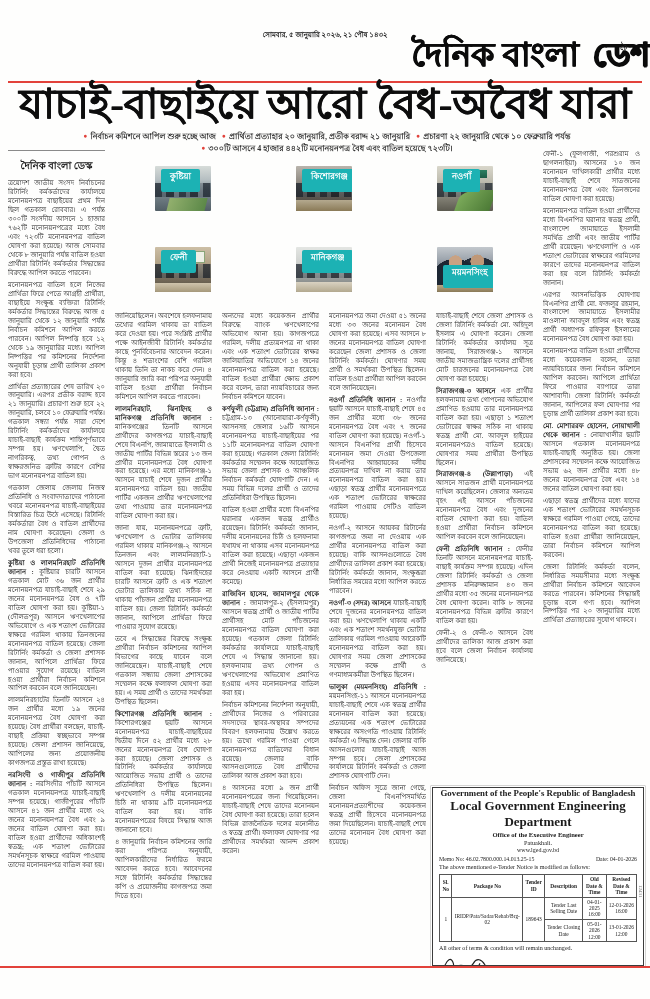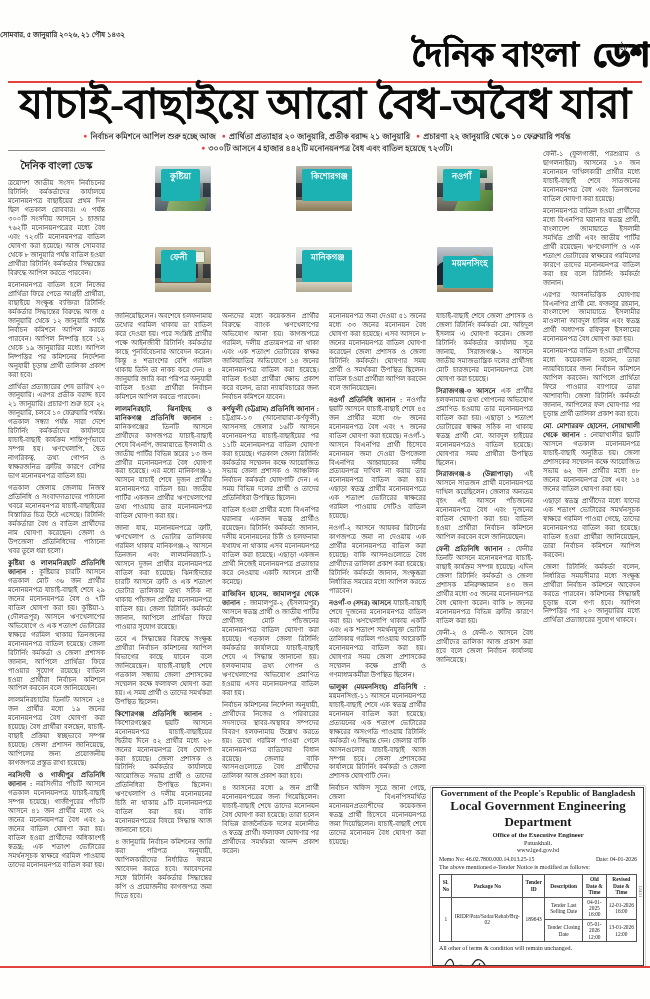--- a/index.html
+++ b/index.html
@@ -1,20 +1,20 @@
 <!DOCTYPE html>
 <html><head>
 <meta charset="utf-8">
 <style>
   html,body{margin:0;padding:0;background:#ffffff;}
   .page{position:relative;width:650px;height:999px;background:#fefefd;overflow:hidden;
         font-family:"Liberation Serif","DejaVu Serif",serif;color:#1c1c1c;}
 
   
-  .dateline{position:absolute;top:29px;left:0;right:0;
+  .dateline{position:absolute;top:29px;left:0;right:0;text-align:center;
             font-size:7px;font-weight:bold;color:#222;}
   .masthead{position:absolute;top:39px;left:0;right:0;text-align:right;line-height:1;}
   .mast-name{font-size:33px;font-weight:bold;color:#0b0b0b;
              text-shadow:0.6px 0 0 #0b0b0b, -0.3px 0 0 #0b0b0b;}
   .mast-logo{font-size:33px;font-weight:bold;color:#0b0b0b;margin-left:10px;
              text-shadow:1px 0 0 #0b0b0b,-1px 0 0 #0b0b0b,0 0.6px 0 #0b0b0b;}
   .pageno{position:absolute;top:36px;right:22px;font-size:13px;color:#222;}
   .rule-top{position:absolute;top:81px;left:8px;right:8px;height:2px;background:#e2423b;}
   .rule-bottom{position:absolute;top:966px;left:0;right:0;height:2px;background:#e2423b;}
 
@@ -42,21 +42,21 @@
 
   
   .photos{position:absolute;left:115px;top:150px;width:418px;height:158px;
           display:grid;grid-template-columns:repeat(3,1fr);gap:4px 5px;}
   .photo{position:relative;overflow:hidden;border-radius:1px;}
   .photo::after{content:"";position:absolute;left:0;right:0;top:38%;height:30%;opacity:.8;
       background:repeating-linear-gradient(90deg,rgba(22,30,40,.9) 0 7px,rgba(58,70,82,.55) 7px 11px,
                  rgba(14,20,28,.9) 11px 19px,rgba(78,88,98,.45) 19px 24px);}
   .photo-label{position:absolute;top:3px;left:6px;z-index:3;background:#1cb2b4;color:#fff;
       font-family:"Liberation Sans","DejaVu Sans",sans-serif;font-size:8.5px;font-weight:bold;
-      padding:1px 9px 17px;border-radius:2px;}
+      padding:1px 9px 8px;border-radius:2px;}
   .p6 .photo-label{top:auto;bottom:4px;}
   .banner{position:absolute;z-index:2;}
   .desk{position:absolute;z-index:2;bottom:0;left:0;right:0;}
   .p1{background:linear-gradient(180deg,#d7dcd9 0%,#b6bfc2 30%,#7e8b91 55%,#525f66 100%);}
   .p2{background:linear-gradient(180deg,#b9b4ac 0%,#8f8a82 35%,#5f5a52 65%,#3e3a34 100%);}
   .p3{background:linear-gradient(180deg,#d9d7cb 0%,#bdbbae 35%,#8a887c 65%,#5c5a50 100%);}
   .p4{background:linear-gradient(180deg,#cdbfa6 0%,#b3a488 35%,#7d7260 65%,#4f483c 100%);}
   .p5{background:linear-gradient(180deg,#e4e6e3 0%,#cfd2cf 35%,#9fa3a1 65%,#6b6f6e 100%);}
   .p6{background:
       radial-gradient(circle 7px at 33% 34%, #c9a283 97%, transparent 100%),

